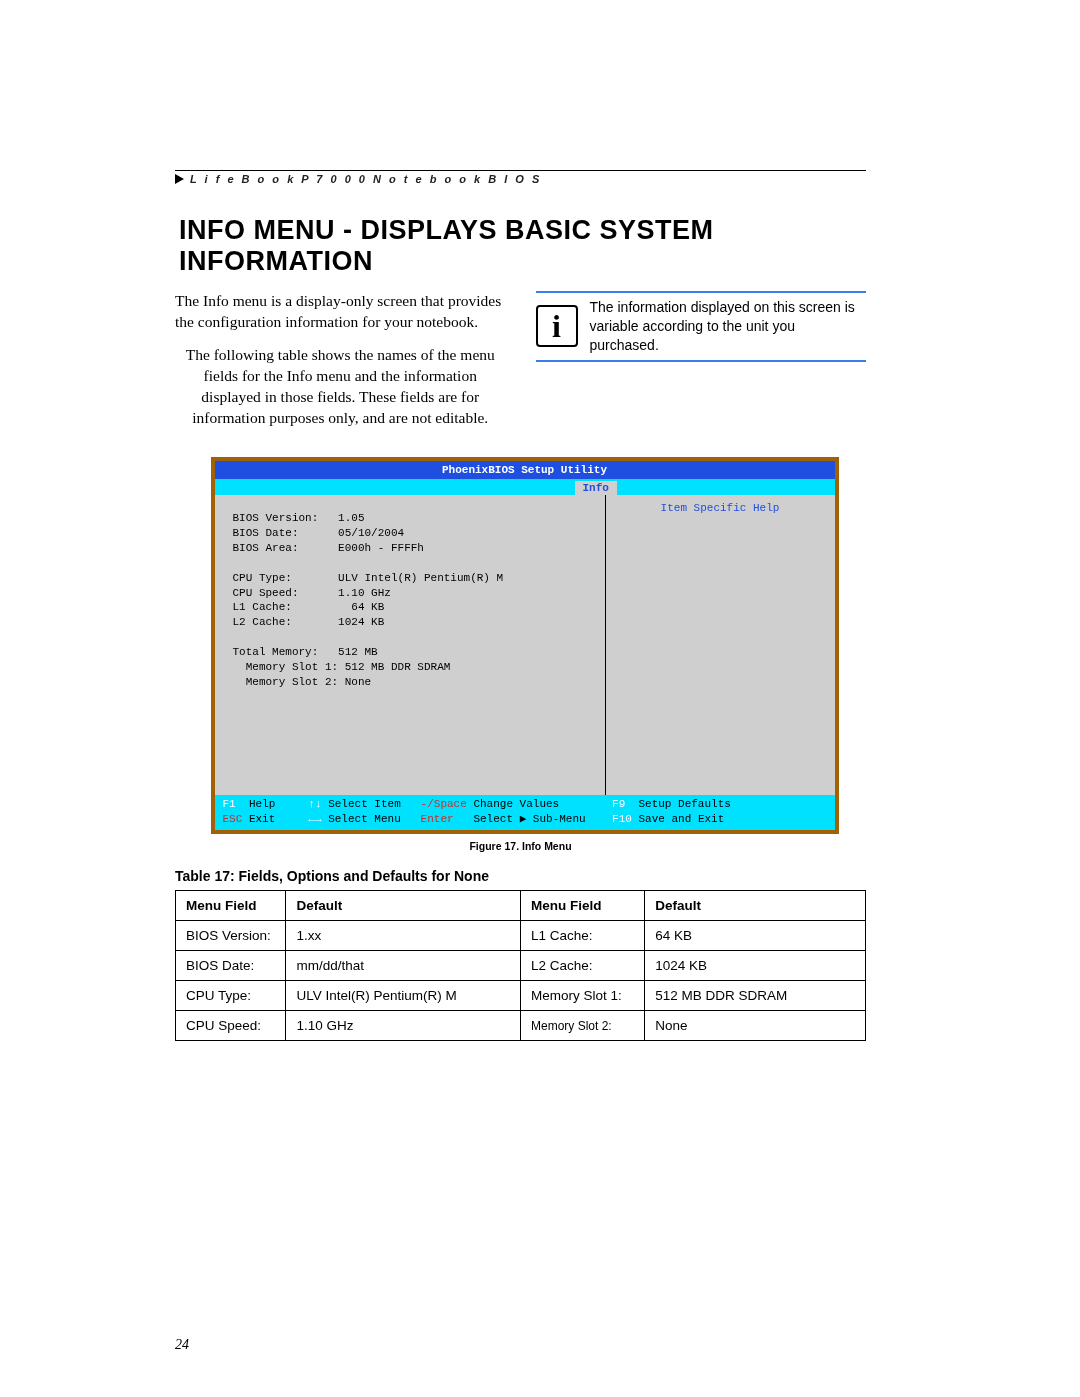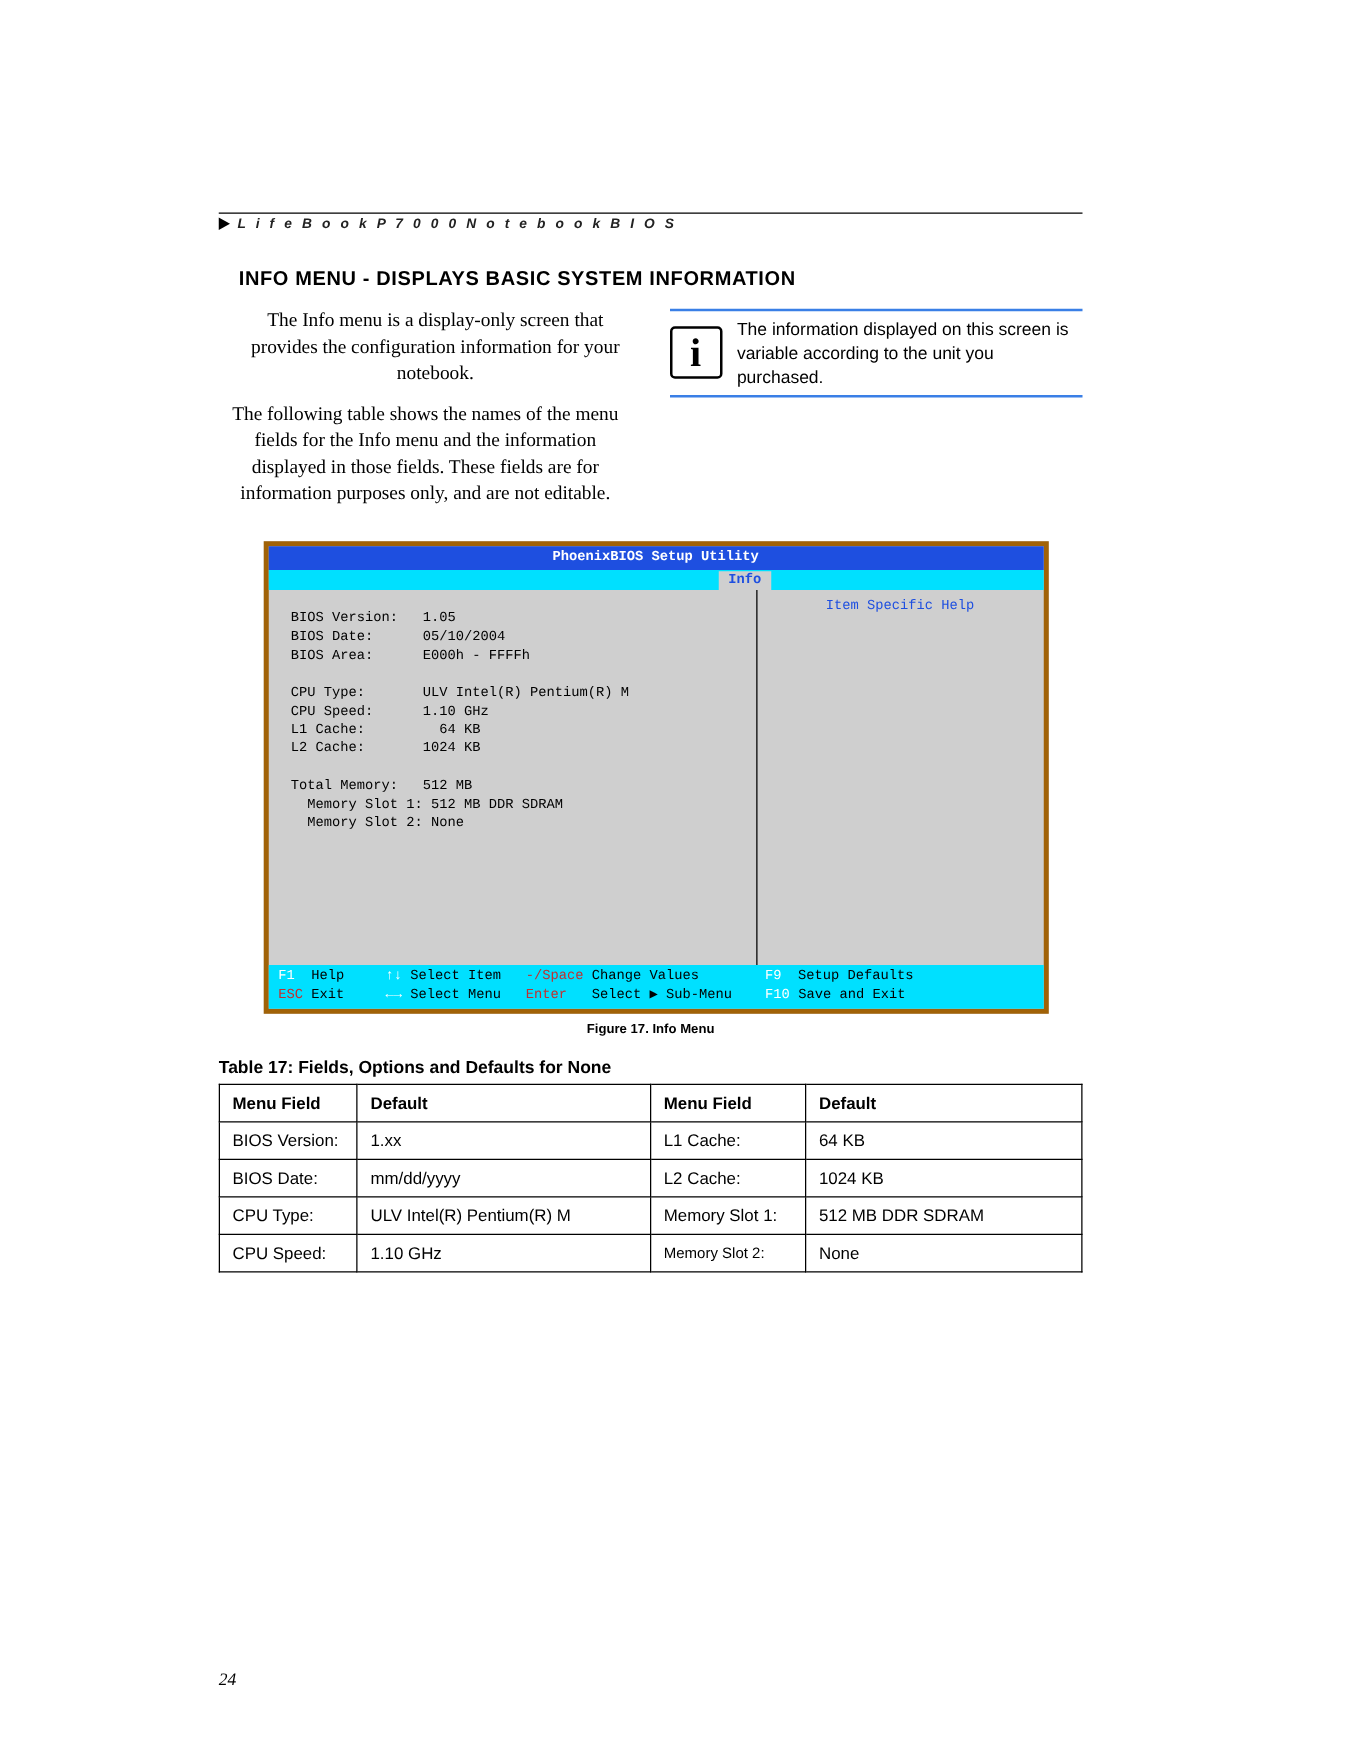--- a/index.html
+++ b/index.html
@@ -35,23 +35,23 @@
     font-family: Arial, Helvetica, sans-serif;
     font-size: 11px;
     letter-spacing: 2.5px;
     font-style: italic;
     font-weight: bold;
     color: #222;
   }
   .section-title {
     font-family: "Arial Black", Arial, sans-serif;
     font-weight: 900;
-    font-size: 16px;
+    font-size: 27px;
     letter-spacing: 0.5px;
-    margin: 0 0 14px 16px;
+    margin: 0 0 14px 4px;
   }
 
   .two-col {
     display: flex;
     gap: 30px;
     font-family: "Times New Roman", serif;
   }
   .col {
     flex: 1;
     font-size: 15.5px;
@@ -195,21 +195,21 @@
   <div class="header-rule"></div>
   <div class="header-row">
     <div class="header-arrow"></div>
     <div class="header-text">L i f e B o o k   P 7 0 0 0   N o t e b o o k   B I O S</div>
   </div>
 
   <h1 class="section-title">INFO MENU - DISPLAYS BASIC SYSTEM INFORMATION</h1>
 
   <div class="two-col">
     <div class="col">
-      <p style="margin:0 0 12px 16px;text-align:center;">The Info menu is a display-only screen that provides the configuration information for your notebook.</p>
+      <p style="margin:0 0 12px 0;">The Info menu is a display-only screen that provides the configuration information for your notebook.</p>
       <p style="margin:0;text-align:center;">The following table shows the names of the menu fields for the Info menu and the information displayed in those fields. These fields are for information purposes only, and are not editable.</p>
     </div>
     <div class="col">
       <div class="note-box">
         <div class="note-icon">i</div>
         <div>The information displayed on this screen is variable according to the unit you purchased.</div>
       </div>
     </div>
   </div>
 
@@ -255,21 +255,21 @@
     </thead>
     <tbody>
       <tr>
         <td>BIOS Version:</td>
         <td>1.xx</td>
         <td>L1 Cache:</td>
         <td>64 KB</td>
       </tr>
       <tr>
         <td>BIOS Date:</td>
-        <td>mm/dd/yyyy</td>
+        <td>mm/dd/that</td>
         <td>L2 Cache:</td>
         <td>1024 KB</td>
       </tr>
       <tr>
         <td>CPU Type:</td>
         <td>ULV Intel(R) Pentium(R) M</td>
         <td>Memory Slot 1:</td>
         <td>512 MB DDR SDRAM</td>
       </tr>
       <tr>

